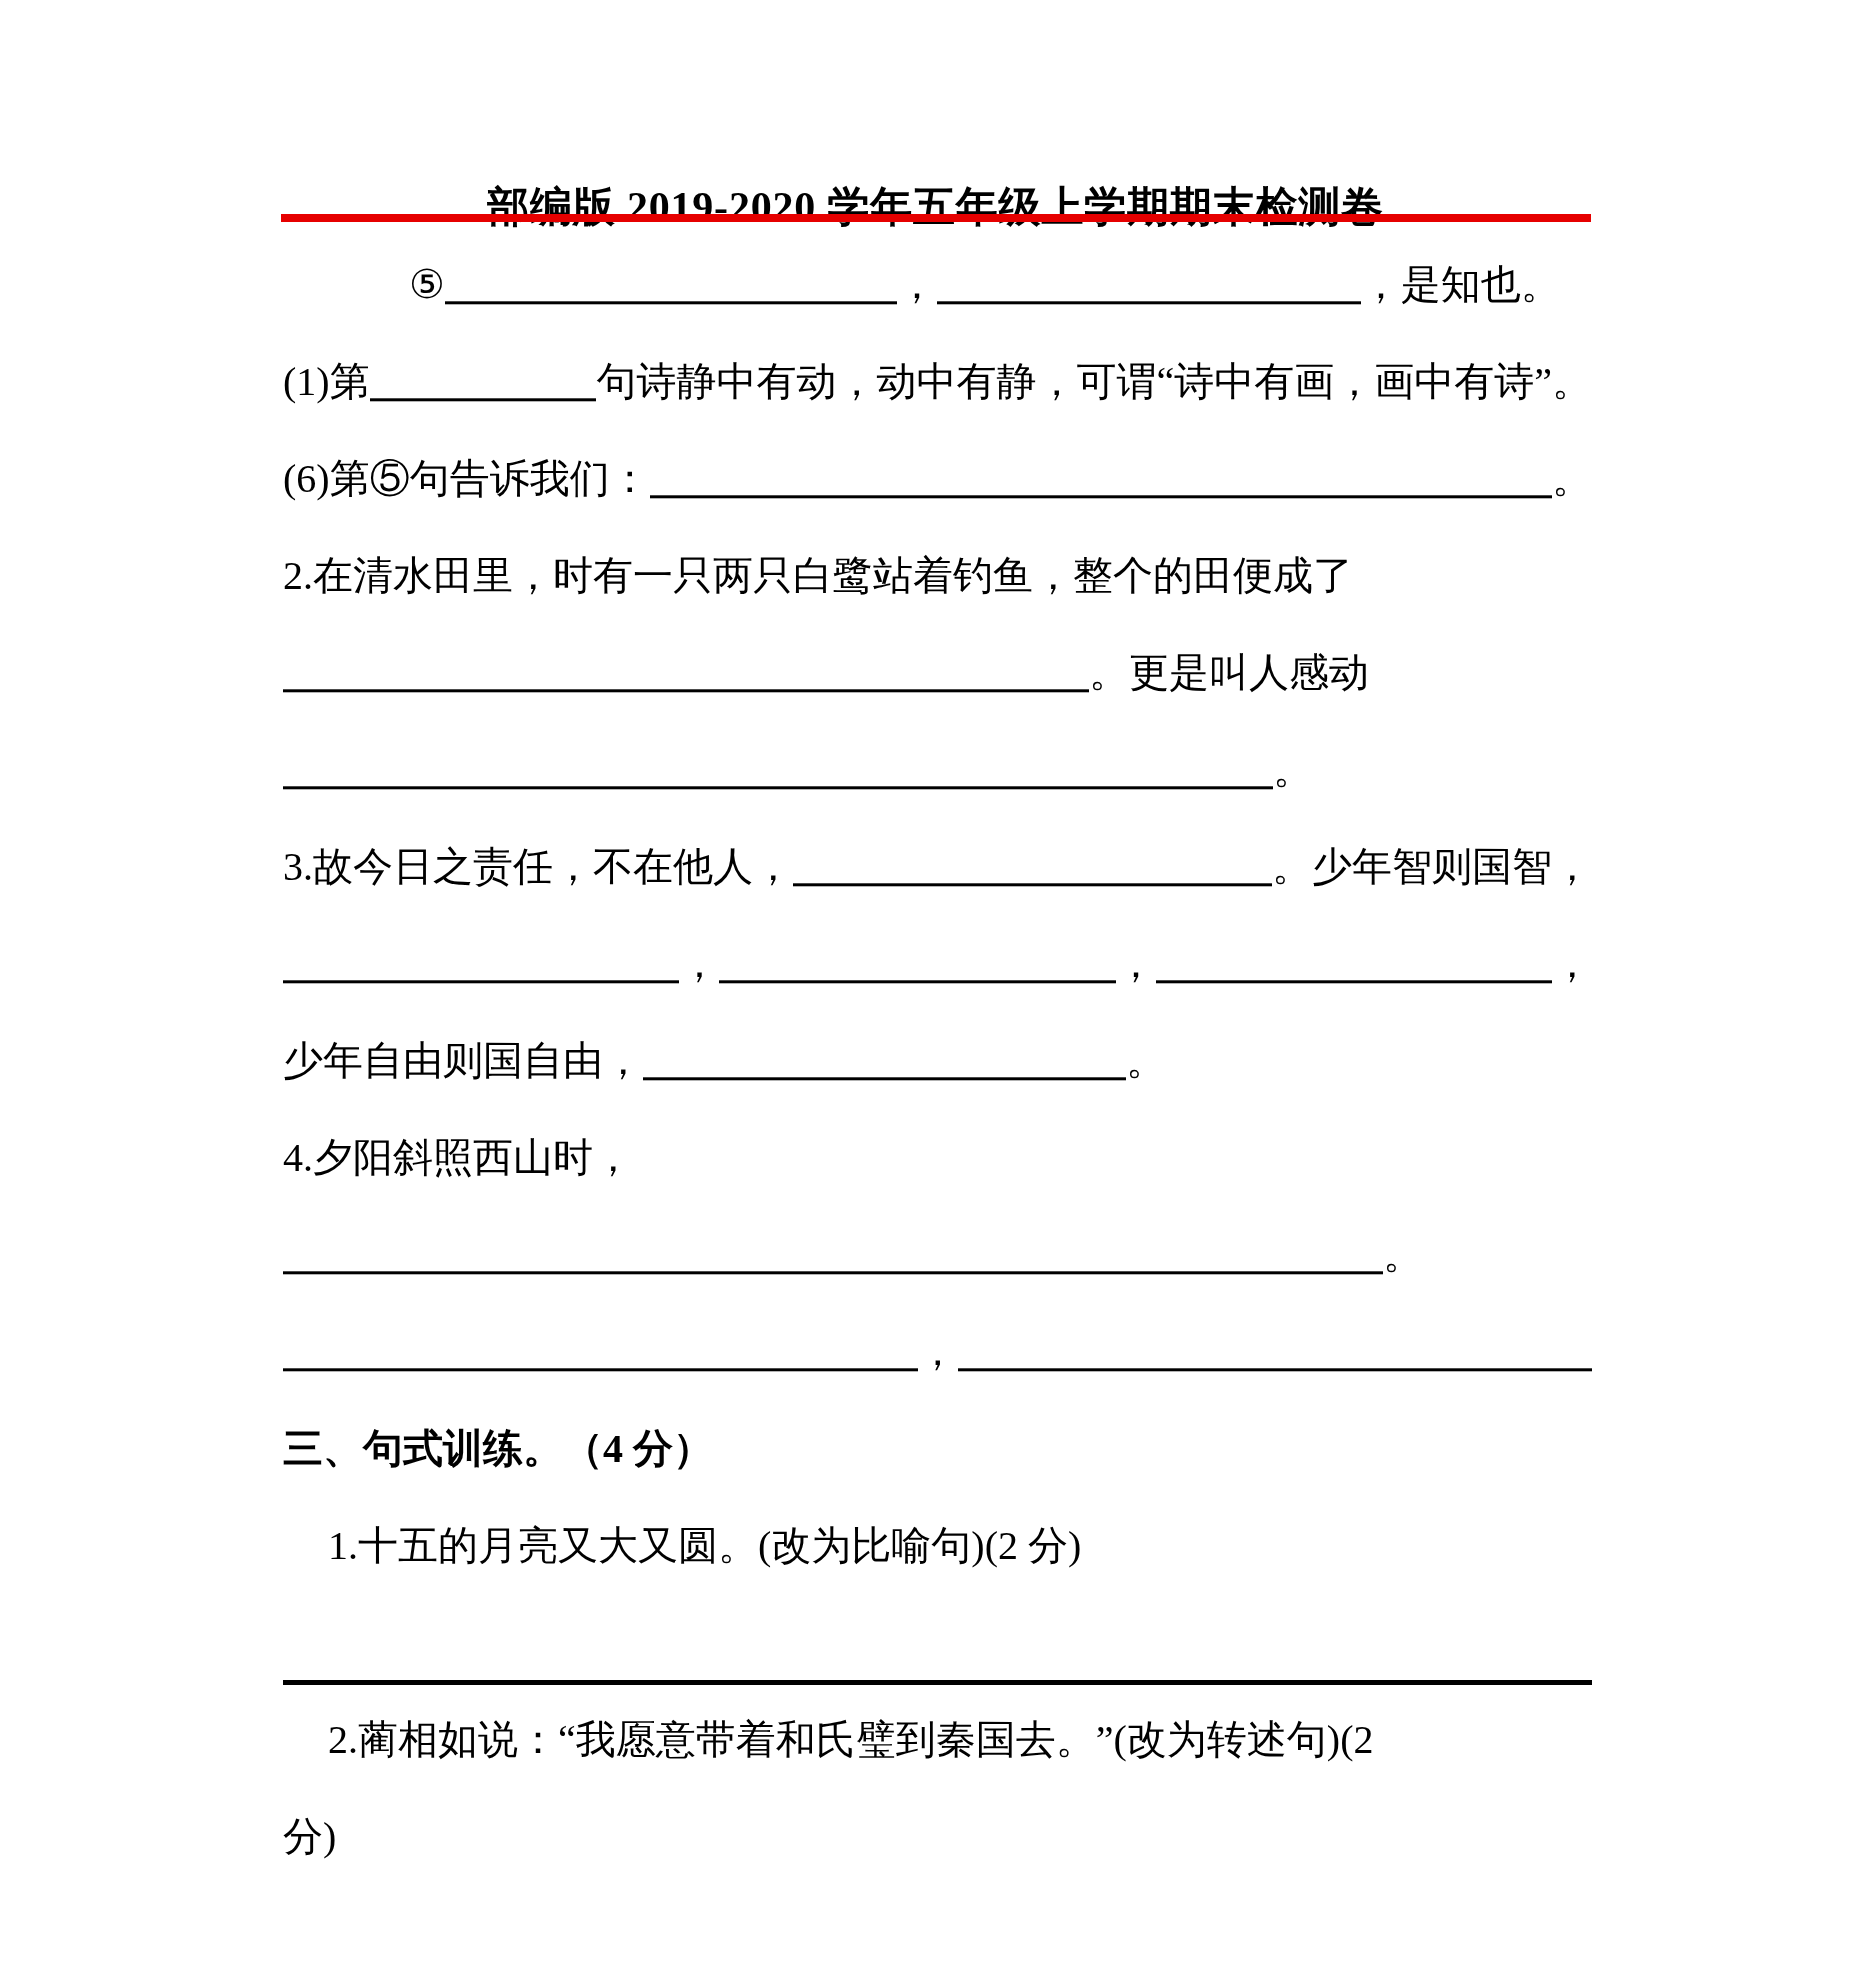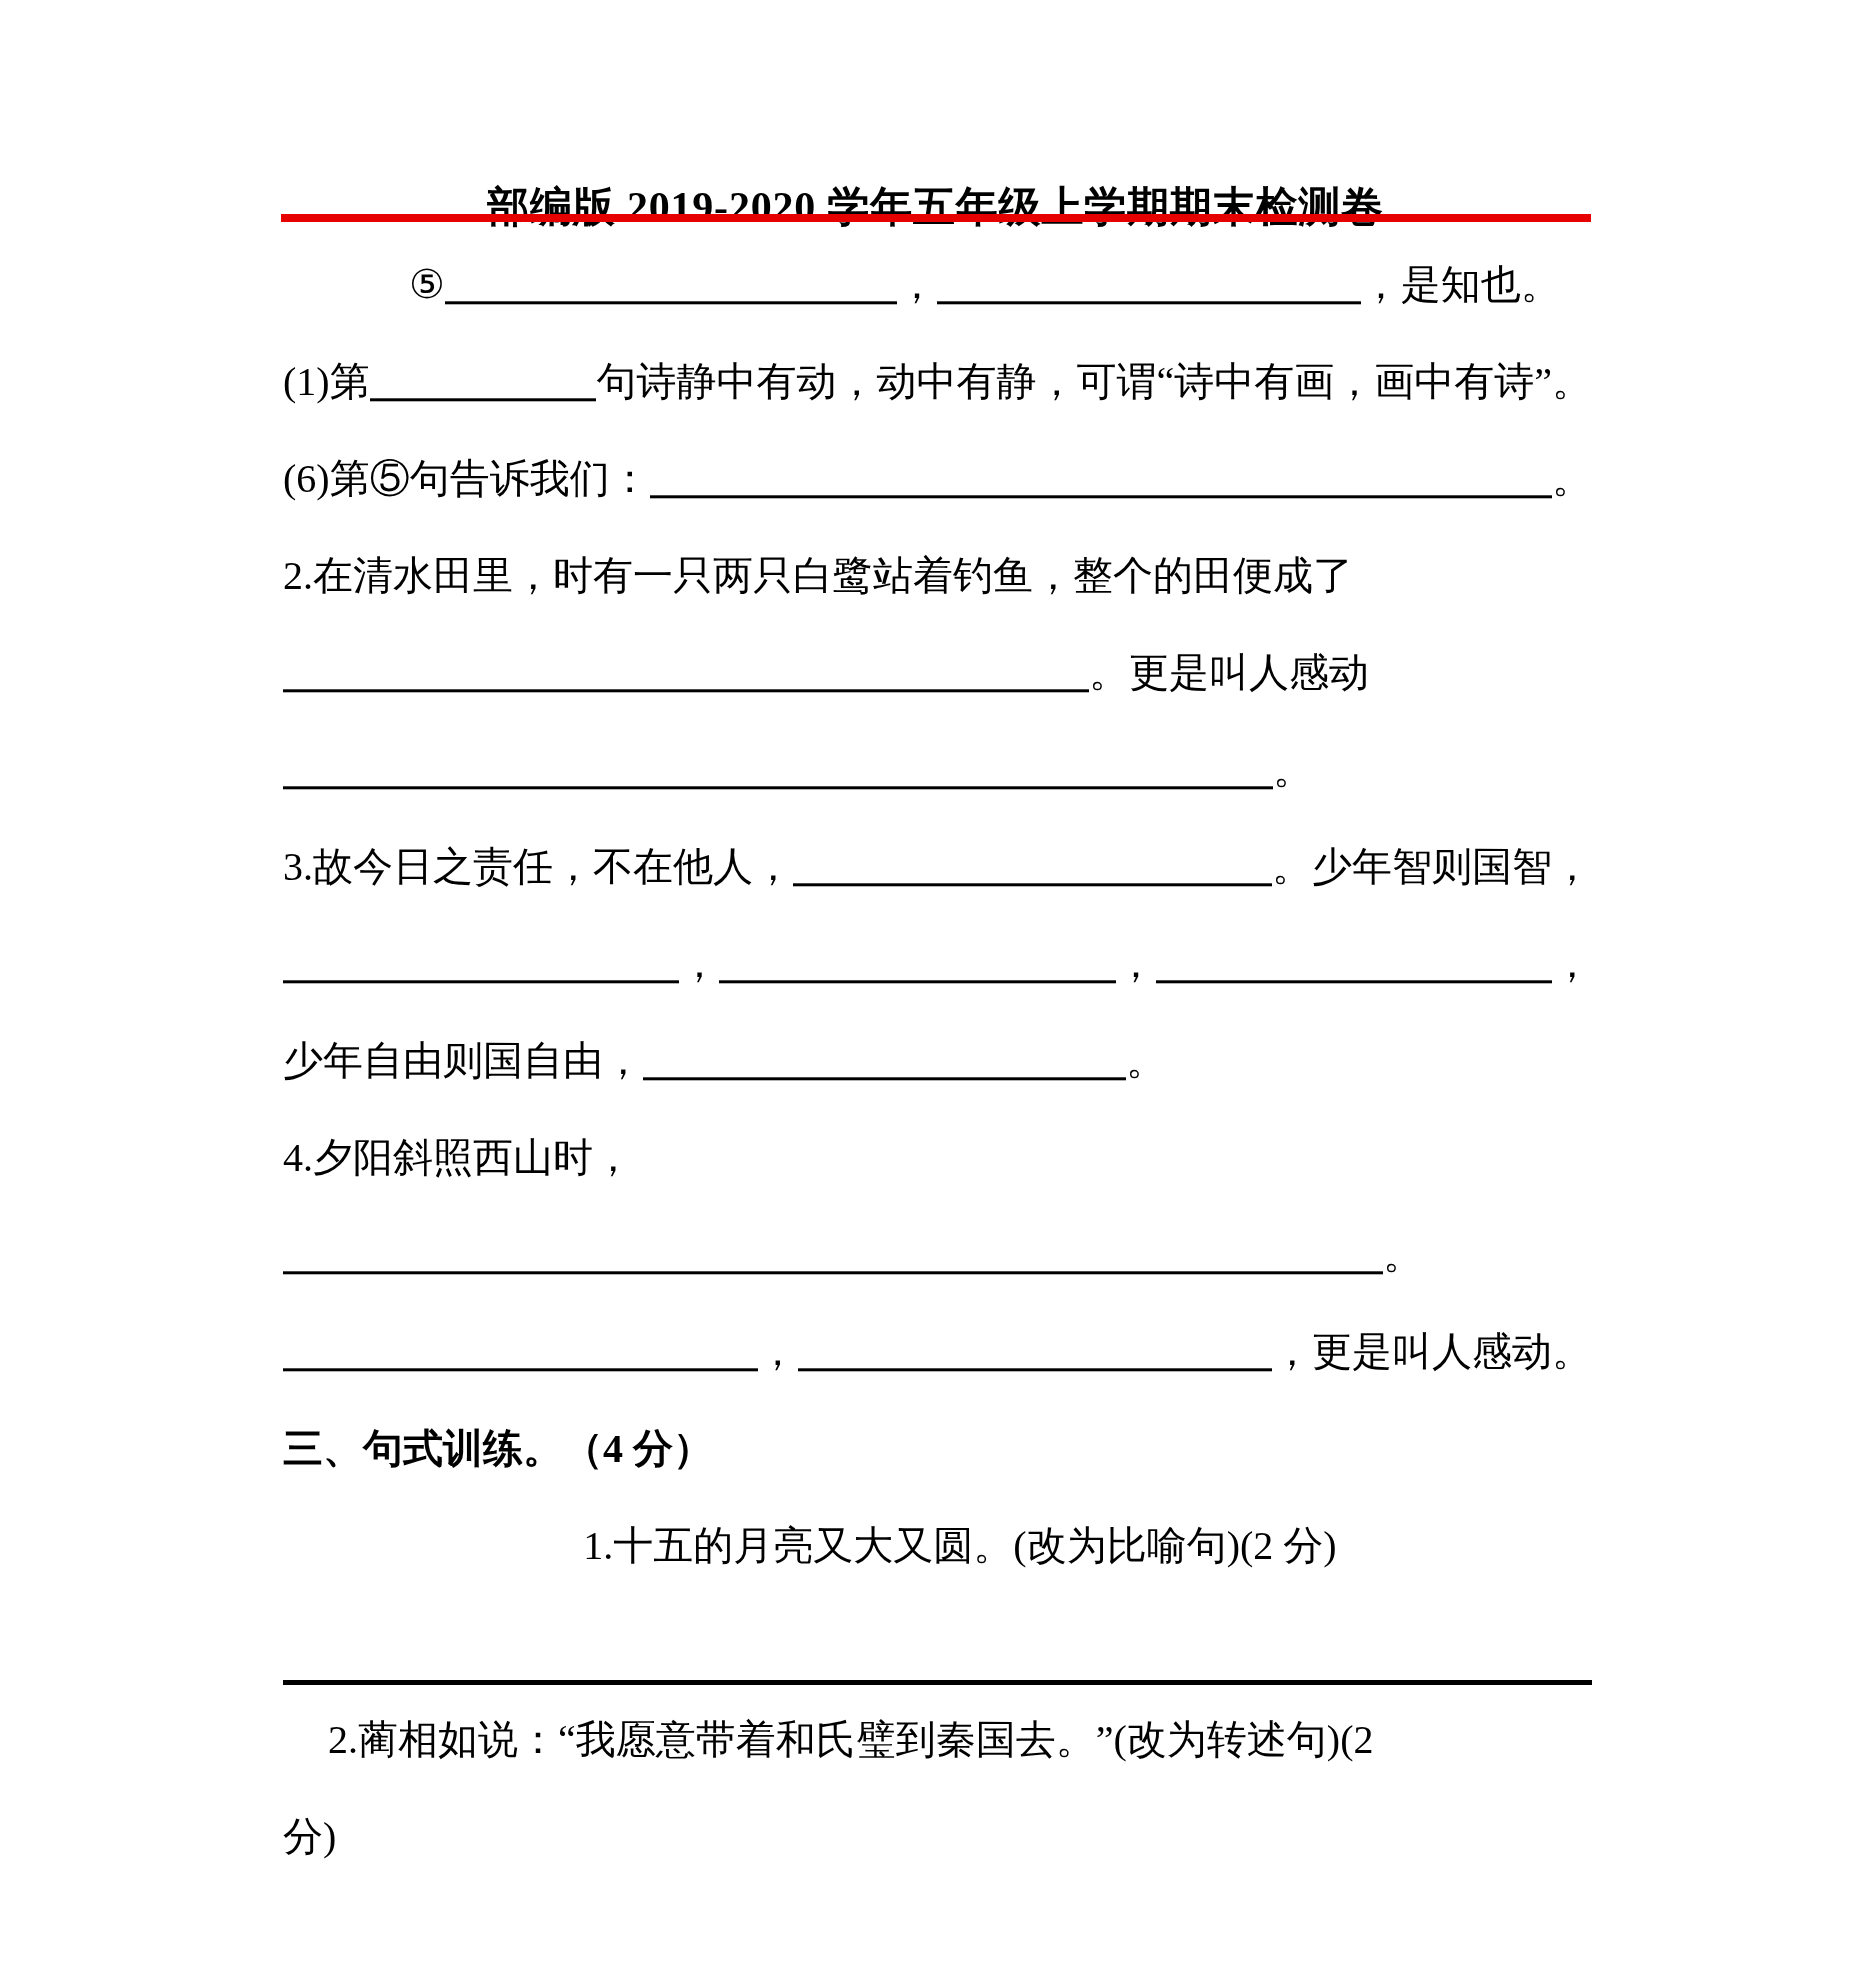--- a/index.html
+++ b/index.html
@@ -60,23 +60,23 @@
       <div class="line"><span class="seg">(1)第</span><span class="blank fill"></span><span class="seg">句诗静中有动，动中有静，可谓“诗中有画，画中有诗”。</span></div>
       <div class="line"><span class="seg">(6)第⑤句告诉我们：</span><span class="blank fill"></span><span class="seg">。</span></div>
       <div class="line"><span class="seg">2.在清水田里，时有一只两只白鹭站着钓鱼，整个的田便成了</span></div>
       <div class="line"><span class="blank" style="width: 806px;"></span><span class="seg">。更是叫人感动</span></div>
       <div class="line"><span class="blank" style="width: 990px;"></span><span class="seg">。</span></div>
       <div class="line"><span class="seg">3.故今日之责任，不在他人，</span><span class="blank fill"></span><span class="seg">。少年智则国智，</span></div>
       <div class="line"><span class="blank fill"></span><span class="seg">，</span><span class="blank fill"></span><span class="seg">，</span><span class="blank fill"></span><span class="seg">，</span></div>
       <div class="line"><span class="seg">少年自由则国自由，</span><span class="blank" style="width: 483px;"></span><span class="seg">。</span></div>
       <div class="line"><span class="seg">4.夕阳斜照西山时，</span></div>
       <div class="line"><span class="blank" style="width: 1100px;"></span><span class="seg">。</span></div>
-      <div class="line"><span class="blank fill"></span><span class="seg">，</span><span class="blank fill"></span><span class="seg">，更是叫人感动。</span></div>
+      <div class="line"><span class="blank fill"></span><span class="seg">，</span><span class="blank fill"></span></div>
       <div class="line bold"><span class="seg">三、句式训练。（4 分）</span></div>
-      <div class="line" style="padding-left: 45px; justify-content: center;"><span class="seg">1.十五的月亮又大又圆。(改为比喻句)(2 分)</span></div>
+      <div class="line" style="padding-left: 45px;"><span class="seg">1.十五的月亮又大又圆。(改为比喻句)(2 分)</span></div>
       <div class="line rule-line"><div class="rule"></div></div>
       <div class="line" style="padding-left: 45px;"><span class="seg">2.蔺相如说：“我愿意带着和氏璧到秦国去。”(改为转述句)(2</span></div>
       <div class="line"><span class="seg">分)</span></div>
       <div class="line rule-line"></div>
     </div>
 
 </div>
 
 
 </body></html>

